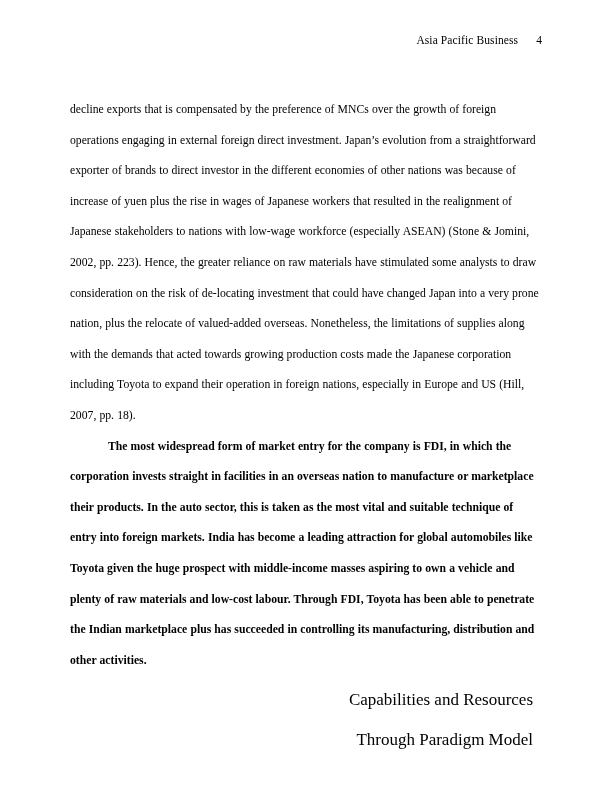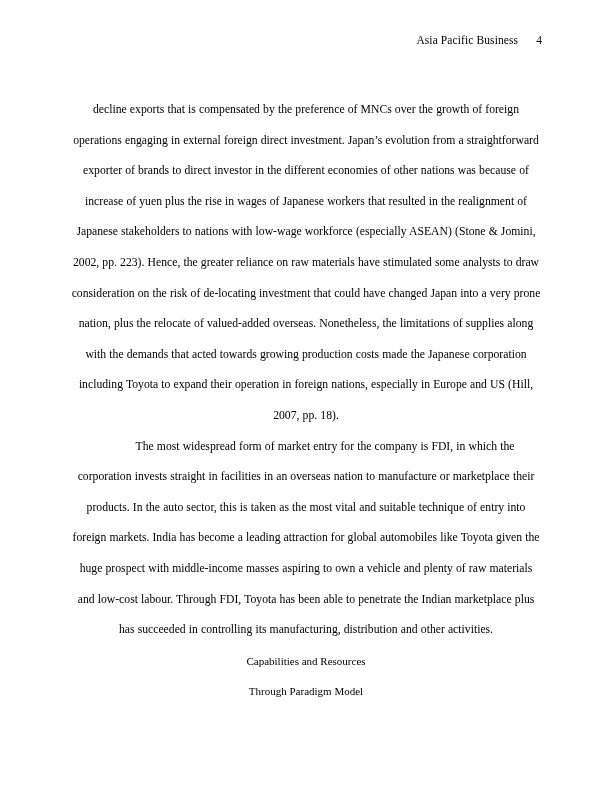--- a/index.html
+++ b/index.html
@@ -43,32 +43,33 @@
   .body-area {
     position: absolute;
     top: 95px;
     left: 70px;
     width: 472px;
   }
   p.para {
     margin: 0 0 0 0;
     font-size: 11.7px;
     line-height: 30.6px;
-    text-align: center;
+    text-align: left;
     letter-spacing: 0.0px;
     word-spacing: 0.2px;
   }
   p.indent {
     text-indent: 38px;
+    font-weight: bold;
   }
   .heading {
-    margin: 0;
-    font-size: 11px;
+    margin: 9px;
+    font-size: 17px;
     line-height: 30.6px;
-    text-align: center;
+    text-align: right;
   }
 </style>
 </head>
 <body>
 
 <div class="page">
 
   <div class="header">
     <span class="header-title">Asia Pacific Business</span><span class="page-number">4</span>
   </div>

